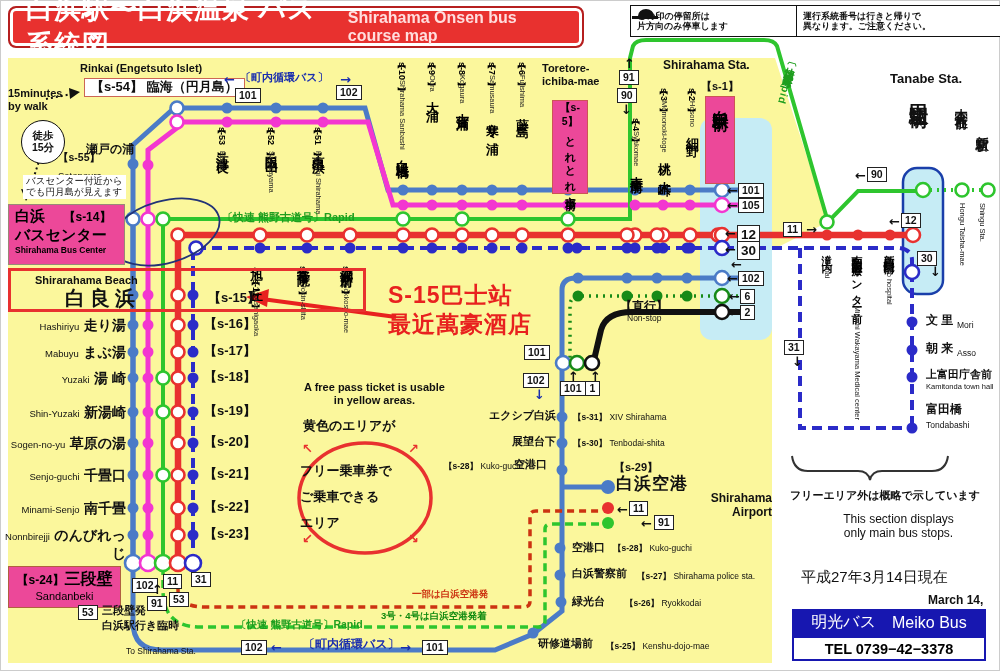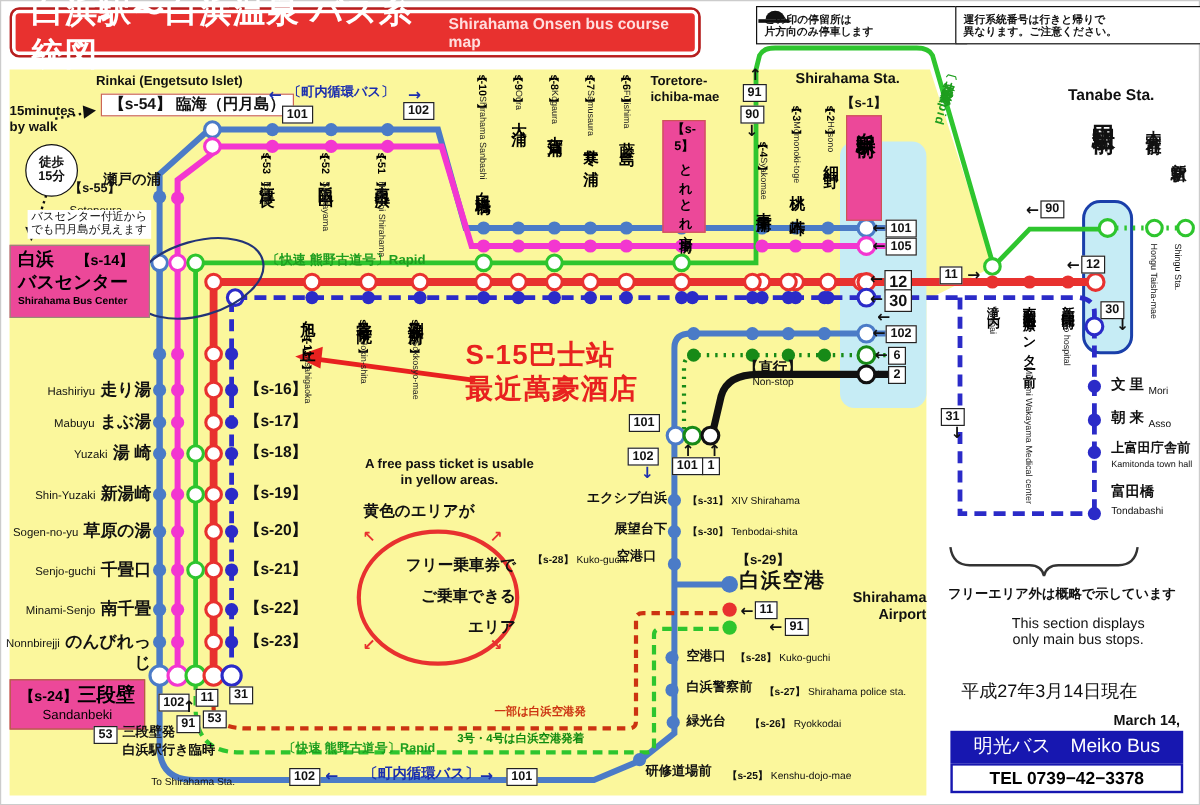--- a/index.html
+++ b/index.html
@@ -19,21 +19,21 @@
   .s20{font-size:20px}.s23{font-size:23px}
   .badge{position:absolute;background:#fff;border:1.3px solid #222;font-weight:bold;font-size:10.5px;
          line-height:13px;padding:0 3px;min-width:15px;text-align:center;box-sizing:border-box;color:#111}
   .badge.lg{font-size:13.5px;line-height:17px}
   .ar{position:absolute;font-weight:bold;font-size:13px;line-height:13px;color:#111;
       font-family:"DejaVu Sans",sans-serif}
   .titlebar{position:absolute;left:8px;top:6px;width:576px;height:42px;background:#e8312f;
             border:2px solid #b51f1f;border-radius:8px;box-shadow:inset 0 0 0 3px #fff;
             display:flex;align-items:center;gap:12px;padding:0 16px;box-sizing:border-box}
   .titlebar .tjp{color:#fff;font-size:27px;font-weight:bold;letter-spacing:1px}
-  .titlebar .ten{color:#ffdede;font-size:13px;font-weight:bold}
+  .titlebar .ten{color:#ffdede;font-size:16px;font-weight:bold}
   .legendbox{position:absolute;background:#fff;border:1.6px solid #111;display:flex;align-items:center;
              gap:5px;padding:2px 6px;font-size:9px;font-weight:bold;line-height:1.3;box-sizing:border-box}
   .wbox{position:absolute;background:#ec4899;box-sizing:border-box}
   .redbox{position:absolute;border:3px solid #e8312f;box-sizing:border-box}
   .meiko{position:absolute;background:#1717b0;display:flex;align-items:center;justify-content:center;
          gap:16px;color:#fff;font-weight:normal;font-size:16px}
   .telbar{position:absolute;background:#fff;border:2.5px solid #1717b0;display:flex;align-items:center;
           justify-content:center;font-weight:bold;font-size:14.5px;box-sizing:border-box}
 </style>
 </head>
@@ -330,20 +330,25 @@
 
 <div class="lb s23 b" style="left:388px;top:282px;color:#e8211f;letter-spacing:1px">S-15巴士站</div>
 <div class="lb s23 b" style="left:388px;top:311px;color:#e8211f;letter-spacing:1px">最近萬豪酒店</div>
 
 <div class="wbox" style="left:8px;top:204px;width:117px;height:61px;border:1.5px solid #998877;padding:2px 6px">
   <div><span class="s15 b">白浜</span>
   <span class="s12 b" style="margin-left:14px">【s-14】</span></div>
   <div class="s15 b">バスセンター</div>
   <div class="s8 b">Shirahama Bus Center</div>
 </div>
+<div class="redbox" style="left:8px;top:268px;width:358px;height:44px">
+  <div class="lb s11 b" style="left:24px;top:3px">Shirarahama Beach</div>
+  <div class="lb s20 b" style="left:54px;top:16px;letter-spacing:5px">白良浜</div>
+  <div class="lb s13 b" style="left:197px;top:20px">【s-15】</div>
+</div>
 
 <div class="lb" style="left:4px;top:316px;width:122px;text-align:right"><span class="s9">Hashiriyu</span> <span class="s14 b">走り湯</span></div>
 <div class="lb s13 b" style="left:204px;top:317px">【s-16】</div>
 <div class="lb" style="left:4px;top:343px;width:122px;text-align:right"><span class="s9">Mabuyu</span> <span class="s14 b">まぶ湯</span></div>
 <div class="lb s13 b" style="left:204px;top:344px">【s-17】</div>
 <div class="lb" style="left:4px;top:369px;width:122px;text-align:right"><span class="s9">Yuzaki</span> <span class="s14 b">湯 崎</span></div>
 <div class="lb s13 b" style="left:204px;top:370px">【s-18】</div>
 <div class="lb" style="left:4px;top:403px;width:122px;text-align:right"><span class="s9">Shin-Yuzaki</span> <span class="s14 b">新湯崎</span></div>
 <div class="lb s13 b" style="left:204px;top:404px">【s-19】</div>
 <div class="lb" style="left:4px;top:434px;width:122px;text-align:right"><span class="s9">Sogen-no-yu</span> <span class="s14 b">草原の湯</span></div>
@@ -366,21 +371,21 @@
 <div class="badge" style="left:169px;top:592px">53</div>
 <div class="ar" style="left:152px;top:583px">↑</div>
 <div class="badge" style="left:78px;top:605px">53</div>
 <div class="lb s11 b" style="left:102px;top:604px">三段壁発</div>
 <div class="lb s11 b" style="left:102px;top:619px">白浜駅行き臨時</div>
 <div class="lb s8" style="left:126px;top:647px">To Shirahama Sta.</div>
 
 <div class="lb s11 b" style="left:262px;top:381px;width:225px;text-align:center">A free pass ticket is usable
 in yellow areas.</div>
 <div class="lb s13 b" style="left:303px;top:419px">黄色のエリアが</div>
-<div class="lb s13 b" style="left:300px;top:458px;width:130px;text-align:right;line-height:26px">フリー乗車券で
+<div class="lb s13 b" style="left:300px;top:458px;width:130px;text-align:left;line-height:26px">フリー乗車券で
 ご乗車できる
 エリア</div>
 <div class="ar s20" style="left:302px;top:442px;color:#e8312f">↖</div>
 <div class="ar s20" style="left:408px;top:442px;color:#e8312f">↗</div>
 <div class="ar s20" style="left:302px;top:532px;color:#e8312f">↙</div>
 <div class="ar s20" style="left:408px;top:532px;color:#e8312f">↘</div>
 
 <div class="badge" style="left:524px;top:345px">101</div>
 <div class="badge" style="left:523px;top:373px">102</div>
 <div class="ar" style="left:534px;top:388px;color:#1b2fae">↓</div>

